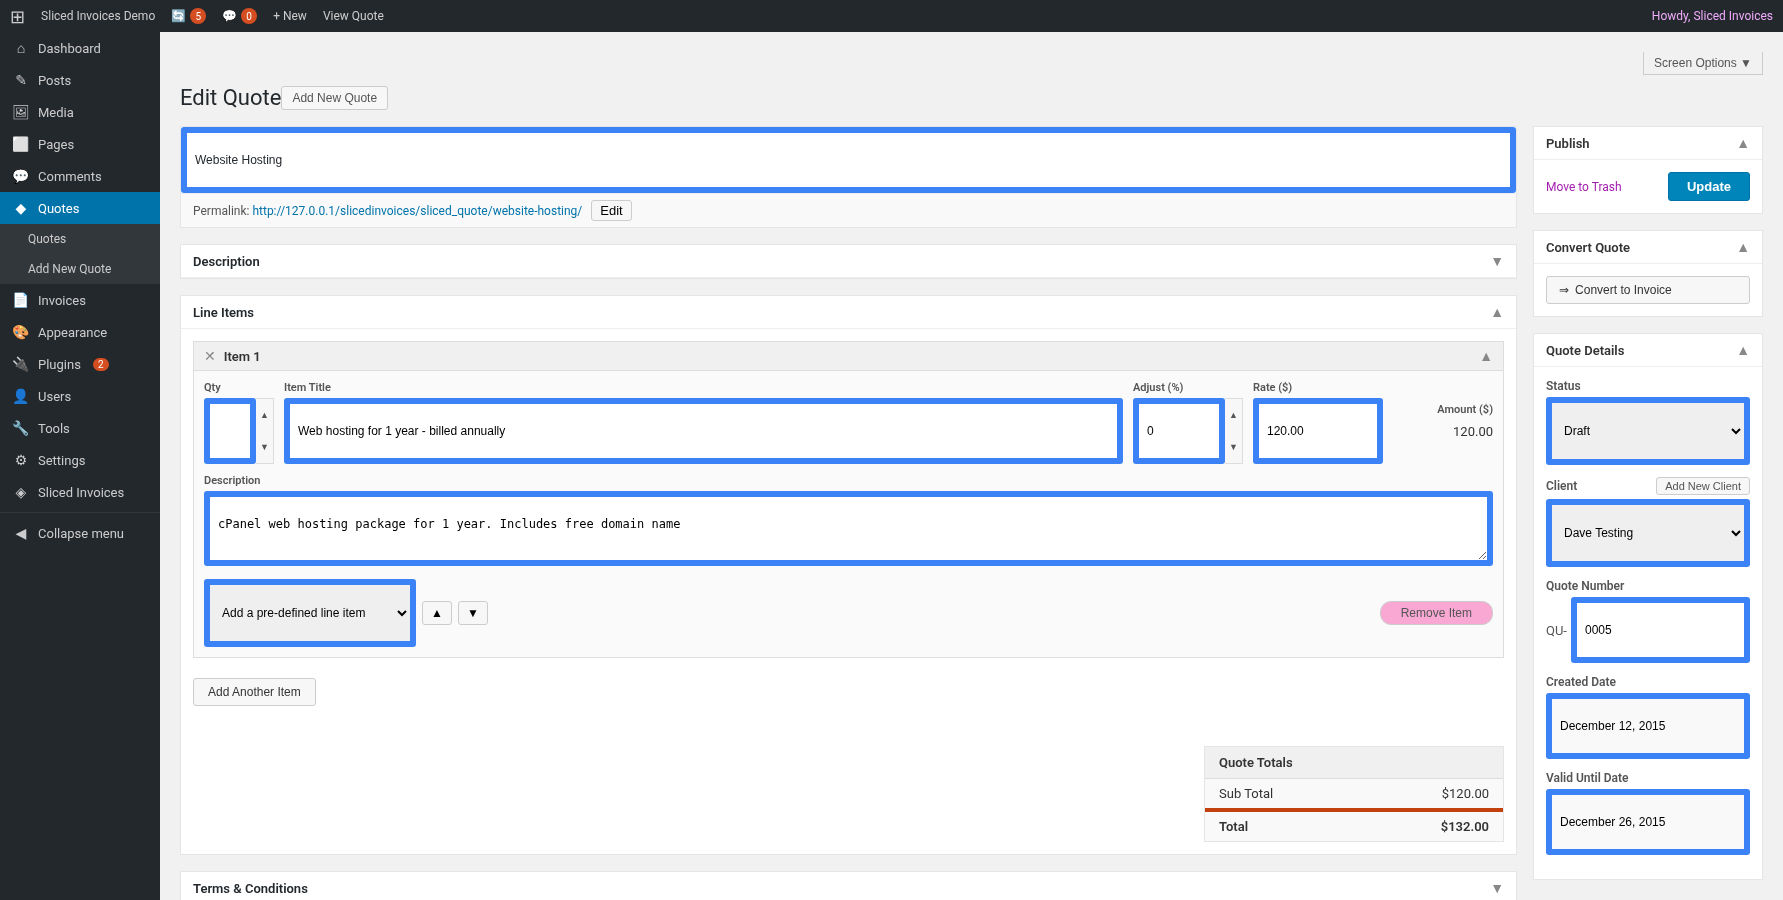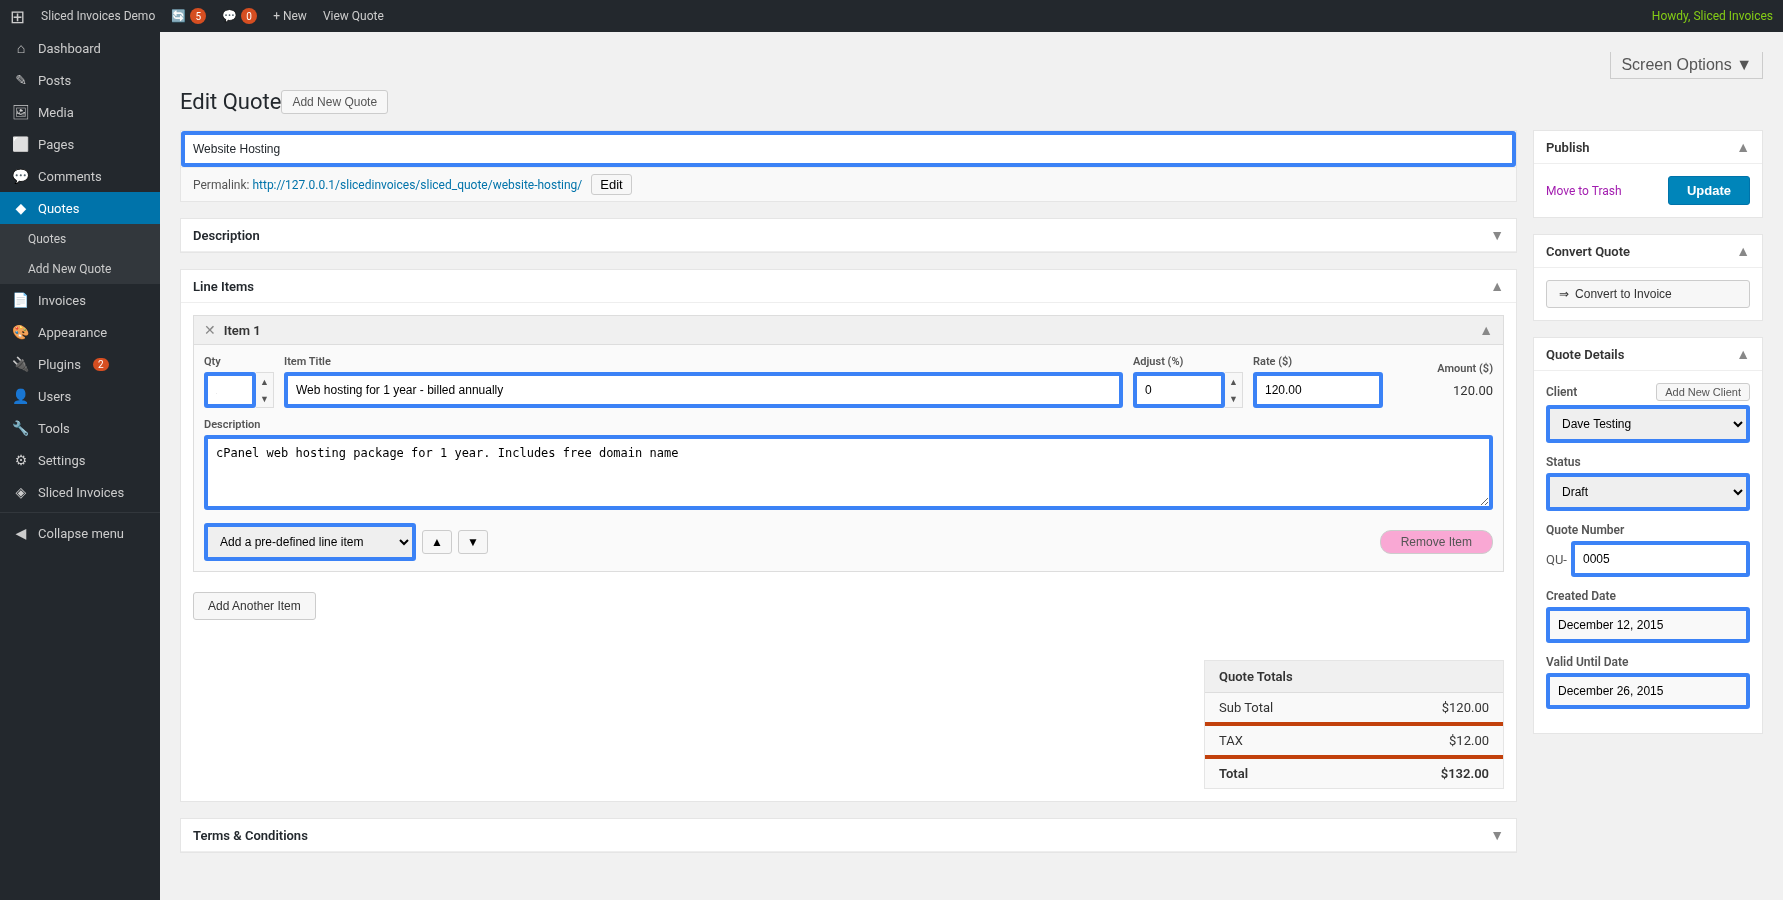--- a/index.html
+++ b/index.html
@@ -12,21 +12,21 @@
       display: flex;
       align-items: center;
       padding: 0 10px;
       color: #ccc;
       font-size: 12px;
       position: fixed;
       top: 0; left: 0; right: 0;
       z-index: 9999;
     }
     #wpadminbar .bar-left { display: flex; align-items: center; gap: 16px; flex: 1; }
-    #wpadminbar .bar-right { color: #84cc16; font-size: 12px; }
+    #wpadminbar .bar-right { color: #f0abfc; font-size: 12px; }
     .wp-logo { color: #ccc; font-size: 18px; }
     .admin-bar-item { color: #ccc; display: flex; align-items: center; gap: 4px; cursor: pointer; }
     .admin-bar-badge { background: #d54e21; color: #fff; border-radius: 50%; width: 16px; height: 16px; display: inline-flex; align-items: center; justify-content: center; font-size: 10px; }
 
     
     .layout { display: flex; margin-top: 32px; min-height: calc(100vh - 32px); }
 
     
     #sidebar {
       width: 160px;
@@ -63,21 +63,21 @@
       display: flex;
       justify-content: flex-end;
       margin-bottom: 10px;
     }
     .screen-options-btn {
       background: #f1f1f1;
       border: 1px solid #ccc;
       border-top: none;
       padding: 4px 10px;
       cursor: pointer;
-      font-size: 16px;
+      font-size: 12px;
       color: #555;
       display: flex; align-items: center; gap: 4px;
     }
 
     
     .page-header { display: flex; align-items: center; gap: 0; margin-bottom: 16px; }
     .page-title { font-size: 22px; font-weight: 400; color: #23282d; }
     .btn-add-new {
       background: #f7f7f7;
       border: 1px solid #ccc;
@@ -166,23 +166,23 @@
       margin-bottom: 10px;
     }
     .field-group { display: flex; flex-direction: column; }
     .field-label { font-size: 11px; color: #555; margin-bottom: 4px; font-weight: 600; }
     .field-qty { width: 70px; }
     .field-title { flex: 1; }
     .field-adjust { width: 110px; }
     .field-rate { width: 130px; }
     .field-amount { width: 100px; text-align: right; }
     input[type="text"], input[type="number"], textarea, select {
-      border: 4px solid #3b82f6;
-      border-radius: 3px;
-      padding: 7px 8px;
+      border: 6px solid #3b82f6;
+      border-radius: 3px;
+      padding: 20px 8px;
       font-size: 12px;
       width: 100%;
       outline: none;
     }
     input[type="number"] { -moz-appearance: textfield; }
     .spinner-input { position: relative; display: flex; }
     .spinner-input input { padding-right: 20px; }
     .spinner-arrows { display: flex; flex-direction: column; border: 1px solid #ddd; border-left: none; background: #f7f7f7; }
     .spinner-arrows button { border: none; background: none; cursor: pointer; padding: 0 4px; font-size: 9px; color: #555; height: 50%; }
     .amount-value { font-size: 13px; color: #333; padding: 4px 0; font-weight: 400; }
@@ -522,24 +522,20 @@
             </button>
 
             
             <div style="display:flex;justify-content:flex-end;margin-top:24px;">
               <div class="quote-totals">
                 <div class="totals-header">Quote Totals</div>
                 <div class="totals-row">
                   <span>Sub Total</span>
                   <span>$120.00</span>
                 </div>
-                <div class="totals-row">
-                  <span>TAX</span>
-                  <span>$12.00</span>
-                </div>
                 <div class="totals-row total-final">
                   <span>Total</span>
                   <span>$132.00</span>
                 </div>
               </div>
             </div>
           </div>
         </div>
 
         <div class="meta-box">
@@ -577,39 +573,39 @@
             </button>
           </div>
         </div>
 
         <div class="side-box">
           <div class="side-box-header">
             <h3>Quote Details</h3>
             <span class="toggle-icon">▲</span>
           </div>
           <div class="side-box-content">
+
+            <div class="detail-row">
+              <div class="detail-label">Status</div>
+              <select class="detail-select">
+                <option value="Draft">Draft</option>
+              </select>
+            </div>
 
             <div class="detail-row">
               <div class="detail-label" style="display:flex;justify-content:space-between;align-items:center;">
                 <span>Client</span>
                 <button class="btn-add-client">Add New Client</button>
               </div>
               <select class="detail-select">
                 <option value="Dave Testing">Dave Testing</option>
               </select>
             </div>
 
             <div class="detail-row">
-              <div class="detail-label">Status</div>
-              <select class="detail-select">
-                <option value="Draft">Draft</option>
-              </select>
-            </div>
-
-            <div class="detail-row">
               <div class="detail-label">Quote Number</div>
               <div class="quote-number-row">
                 <span class="quote-number-prefix">QU-</span>
                 <input type="text" class="quote-number-input" value="0005" style="">
               </div>
             </div>
 
             <div class="detail-row">
               <div class="detail-label">Created Date</div>
               <input type="text" class="date-input" value="December 12, 2015" style="">

